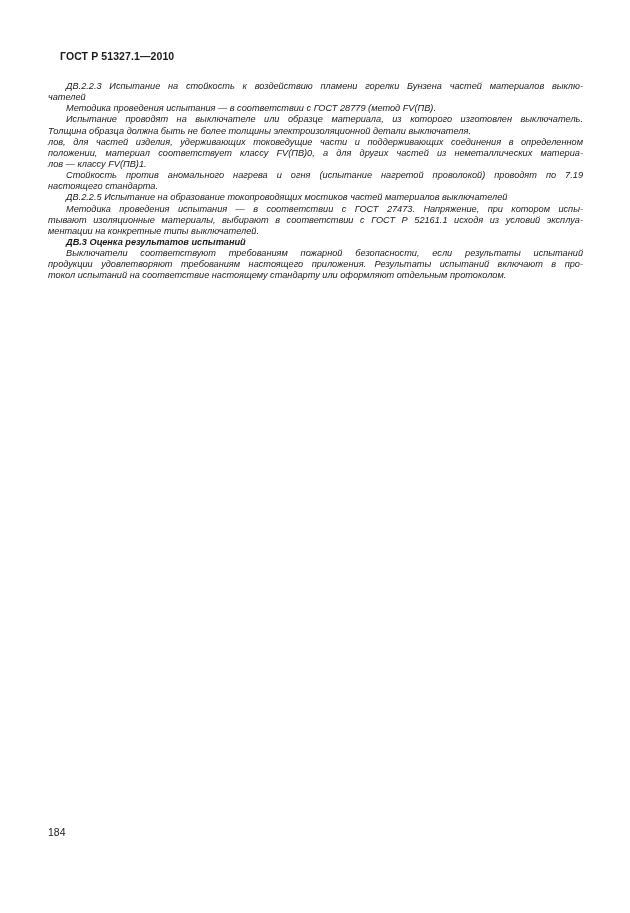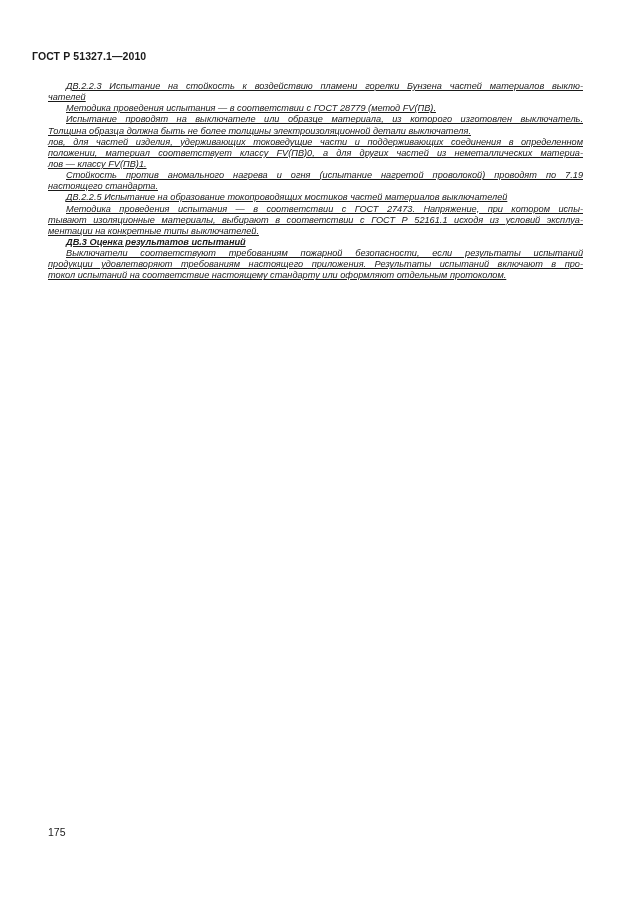--- a/index.html
+++ b/index.html
@@ -1,20 +1,20 @@
 <!DOCTYPE html>
 <html><head>
 <meta charset="utf-8">
 <style>
   html, body { margin:0; padding:0; background:#ffffff; }
   body { width:630px; height:913px; position:relative; overflow:hidden;
          font-family:"Liberation Sans", sans-serif; color:#1a1a1a; }
-  .header { position:absolute; left:32px; top:50px; font-size:10.5px; font-weight:bold; letter-spacing:0.1px; }
+  .header { position:absolute; left:60px; top:50px; font-size:10.5px; font-weight:bold; letter-spacing:0.1px; }
   .body { position:absolute; left:48px; top:81px; width:535px; font-size:9.2px; line-height:11.15px; font-style:italic; }
-  .ln { display:block; white-space:nowrap; text-align:justify; text-align-last:justify; height:11.15px;text-decoration:underline; }
+  .ln { display:block; white-space:nowrap; text-align:justify; text-align-last:justify; height:11.15px; }
   .ln.last { text-align-last:left; }
   .ind { padding-left:18px; }
   .bold { font-weight:bold; }
   .pagenum { position:absolute; left:48px; top:826px; font-size:10.5px; }
 </style>
 </head>
 <body>
 
 <div class="header">ГОСТ Р 51327.1—2010</div>
 
@@ -32,13 +32,13 @@
   <span class="ln ind last">ДВ.2.2.5 Испытание на образование токопроводящих мостиков частей материалов выключателей</span>
   <span class="ln ind">Методика проведения испытания — в соответствии с ГОСТ 27473. Напряжение, при котором испы-</span>
   <span class="ln">тывают изоляционные материалы, выбирают в соответствии с ГОСТ Р 52161.1 исходя из условий эксплуа-</span>
   <span class="ln last">ментации на конкретные типы выключателей.</span>
   <span class="ln ind last bold" style="font-style:italic">ДВ.3 Оценка результатов испытаний</span>
   <span class="ln ind">Выключатели соответствуют требованиям пожарной безопасности, если результаты испытаний</span>
   <span class="ln">продукции удовлетворяют требованиям настоящего приложения. Результаты испытаний включают в про-</span>
   <span class="ln last">токол испытаний на соответствие настоящему стандарту или оформляют отдельным протоколом.</span>
 </div>
 
-<div class="pagenum">175</div>
+<div class="pagenum">184</div>
 
 </body></html>

